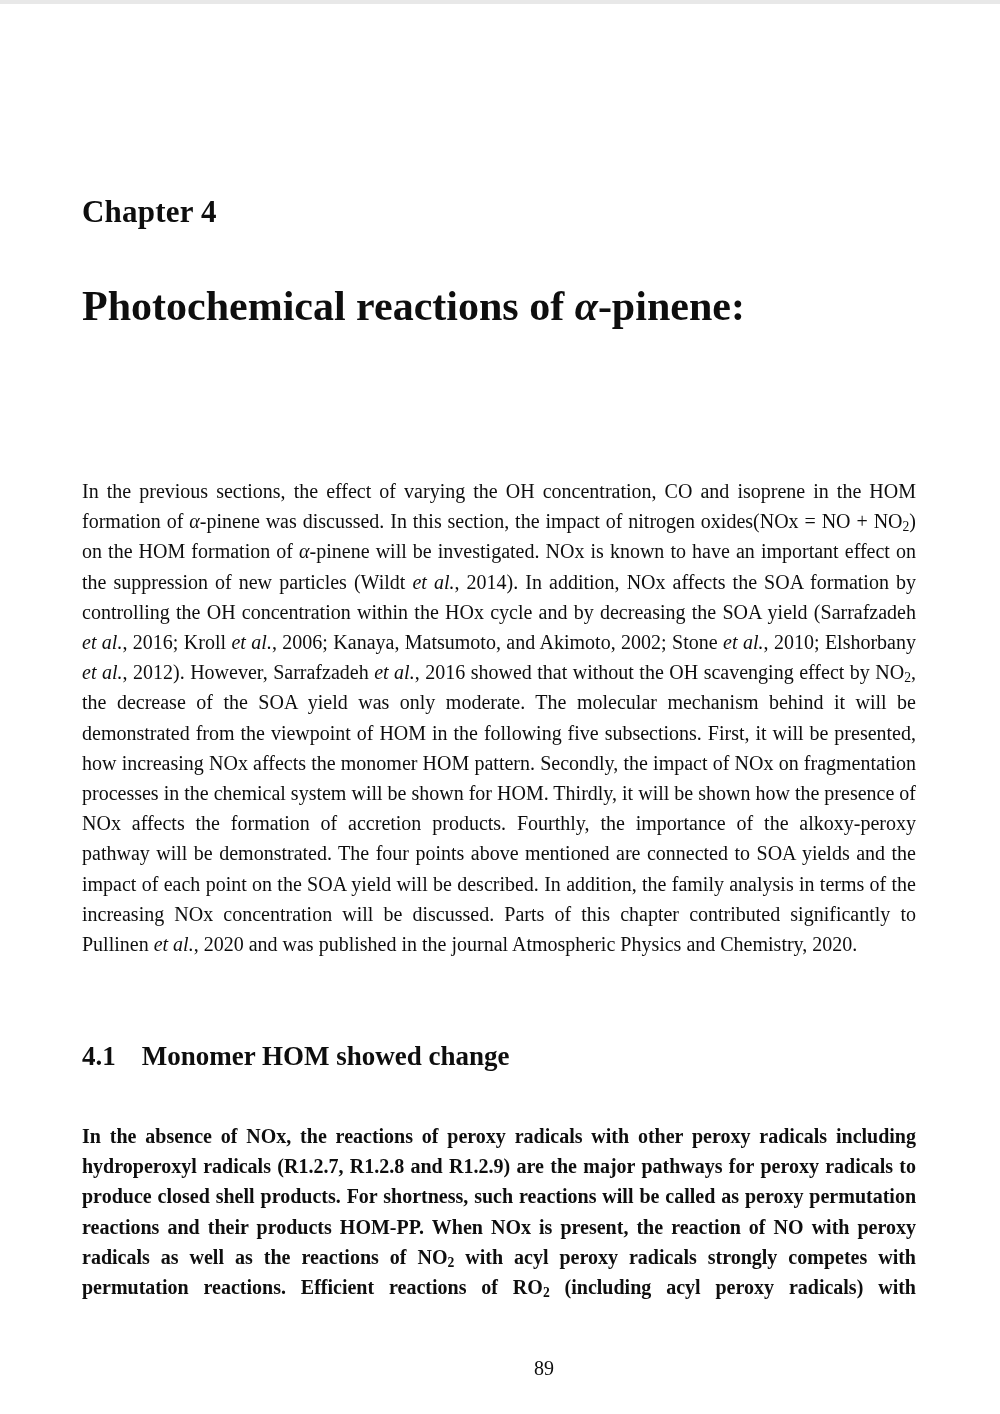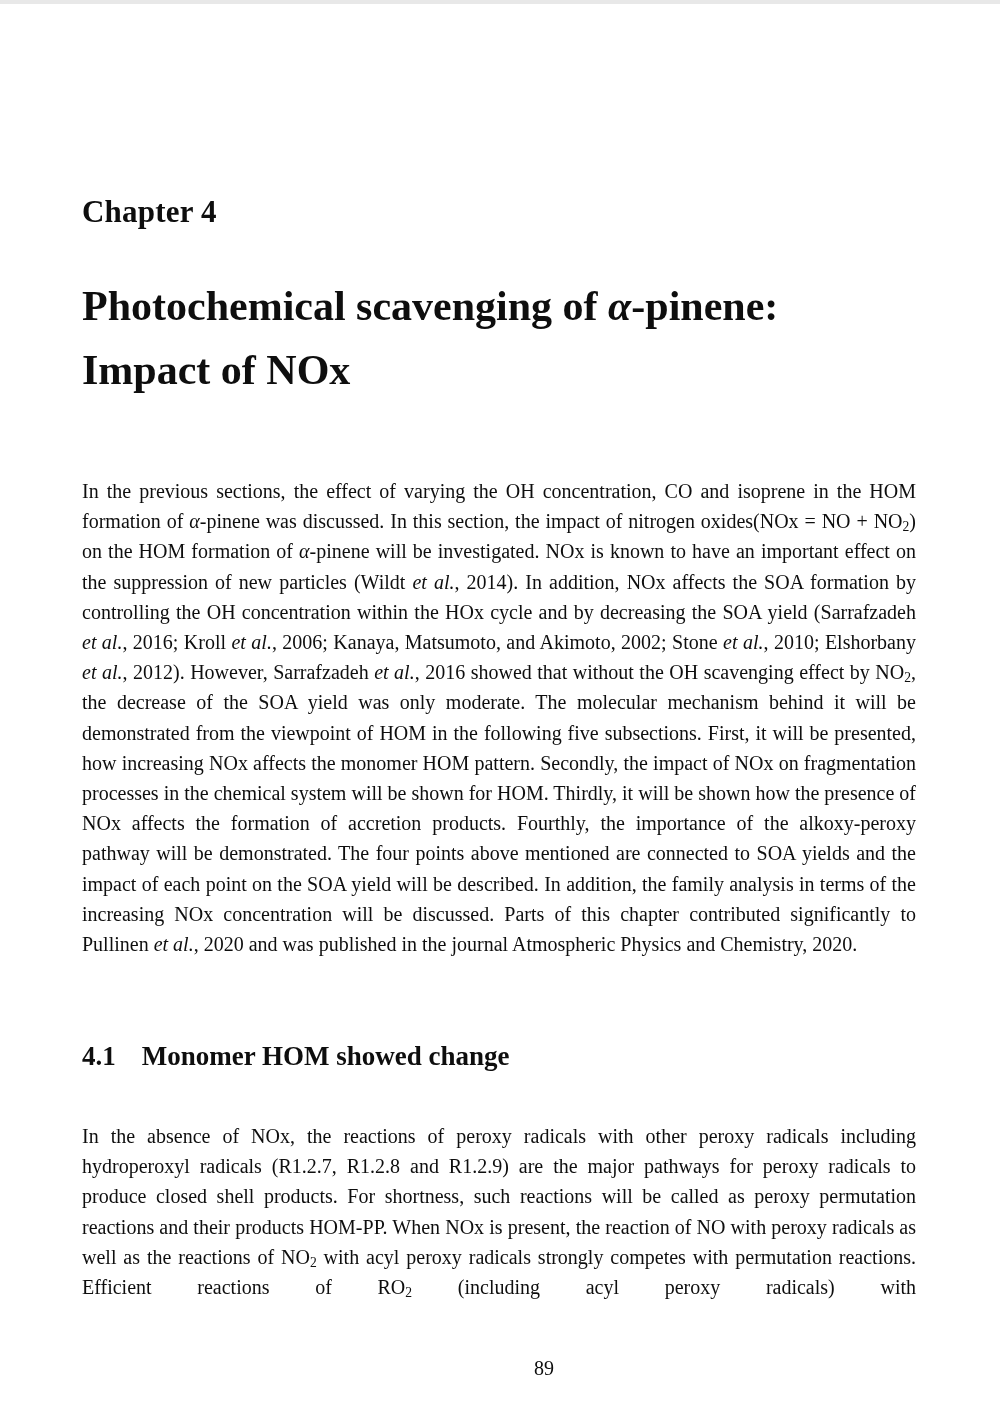--- a/index.html
+++ b/index.html
@@ -39,21 +39,21 @@
   .body-par {
     position: absolute;
     left: 82px;
     width: 834px;
     font-size: 20px;
     line-height: 30.2px;
     text-align: justify;
     text-justify: inter-word;
   }
   .par-intro { top: 452px; }
-  .par-section { top: 1097px; text-align-last: justify; }
+  .par-section { top: 1097px; text-align-last: justify; font-weight: bold; }
   .section-heading {
     position: absolute;
     left: 82px;
     top: 1035px;
     width: 850px;
     font-size: 27px;
     font-weight: bold;
     line-height: 34px;
   }
   .section-number {
@@ -79,22 +79,21 @@
   i { font-style: italic; }
 </style>
 </head>
 <body>
 
 <div class="page">
 
   <div class="chapter-label">Chapter 4</div>
 
   <div class="doc-title">
-    <span class="t-line"><span>Photochemical scavenging of </span><i>α</i><span>-pinene:</span></span>
-    <span class="t-line">Impact of NOx</span>
+    <span class="t-line"><span>Photochemical reactions of </span><i>α</i><span>-pinene:</span></span>
   </div>
 
   <p class="body-par par-intro"><span>In the previous sections, the effect of varying the OH concentration, CO and isoprene in the HOM formation of </span><i>α</i><span>-pinene was discussed. In this section, the impact of nitrogen oxides(NOx = NO + NO</span><sub>2</sub><span>) on the HOM formation of </span><i>α</i><span>-pinene will be investigated.  NOx is known to have an important effect on the suppression of new particles (Wildt </span><i>et al.</i><span>, 2014).  In addition, NOx affects the SOA formation by controlling the OH concentration within the HOx cycle and by decreasing the SOA yield (Sarrafzadeh </span><i>et al.</i><span>, 2016; Kroll </span><i>et al.</i><span>, 2006; Kanaya, Matsumoto, and Akimoto, 2002; Stone </span><i>et al.</i><span>, 2010; Elshorbany </span><i>et al.</i><span>, 2012).  However, Sarrafzadeh </span><i>et al.</i><span>, 2016 showed that without the OH scavenging effect by NO</span><sub>2</sub><span>, the decrease of the SOA yield was only moderate. The molecular mechanism behind it will be demonstrated from the viewpoint of HOM in the following five subsections.  First, it will be presented, how increasing NOx affects the monomer HOM pattern.  Secondly, the impact of NOx on fragmentation processes in the chemical system will be shown for HOM. Thirdly, it will be shown how the presence of NOx affects the formation of accretion products.  Fourthly, the importance of the alkoxy-peroxy pathway will be demonstrated. The four points above mentioned are connected to SOA yields and the impact of each point on the SOA yield will be described. In addition, the family analysis in terms of the increasing NOx concentration will be discussed.  Parts of this chapter contributed significantly to Pullinen </span><i>et al.</i><span>, 2020 and was published in the journal Atmospheric Physics and Chemistry, 2020.</span></p>
 
   <div class="section-heading">
     <span class="section-number">4.1</span><span>Monomer HOM showed change</span>
   </div>
 
   <p class="body-par par-section"><span>In the absence of NOx, the reactions of peroxy radicals with other peroxy radicals including hydroperoxyl radicals (R1.2.7, R1.2.8 and R1.2.9) are the major pathways for peroxy radicals to produce closed shell products.  For shortness, such reactions will be called as peroxy permutation reactions and their products HOM-PP. When NOx is present, the reaction of NO with peroxy radicals as well as the reactions of NO</span><sub>2</sub><span> with acyl peroxy radicals strongly competes with permutation reactions.  Efficient reactions of RO</span><sub>2</sub><span> (including acyl peroxy radicals) with</span></p>
 

